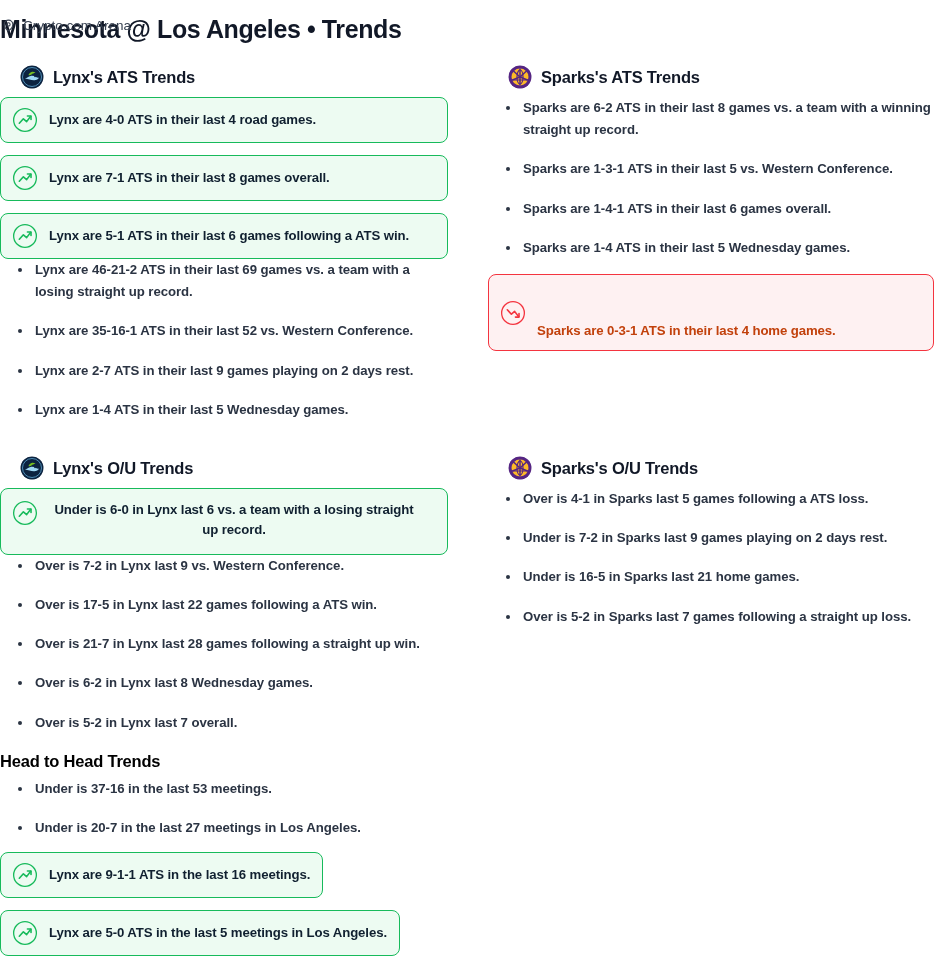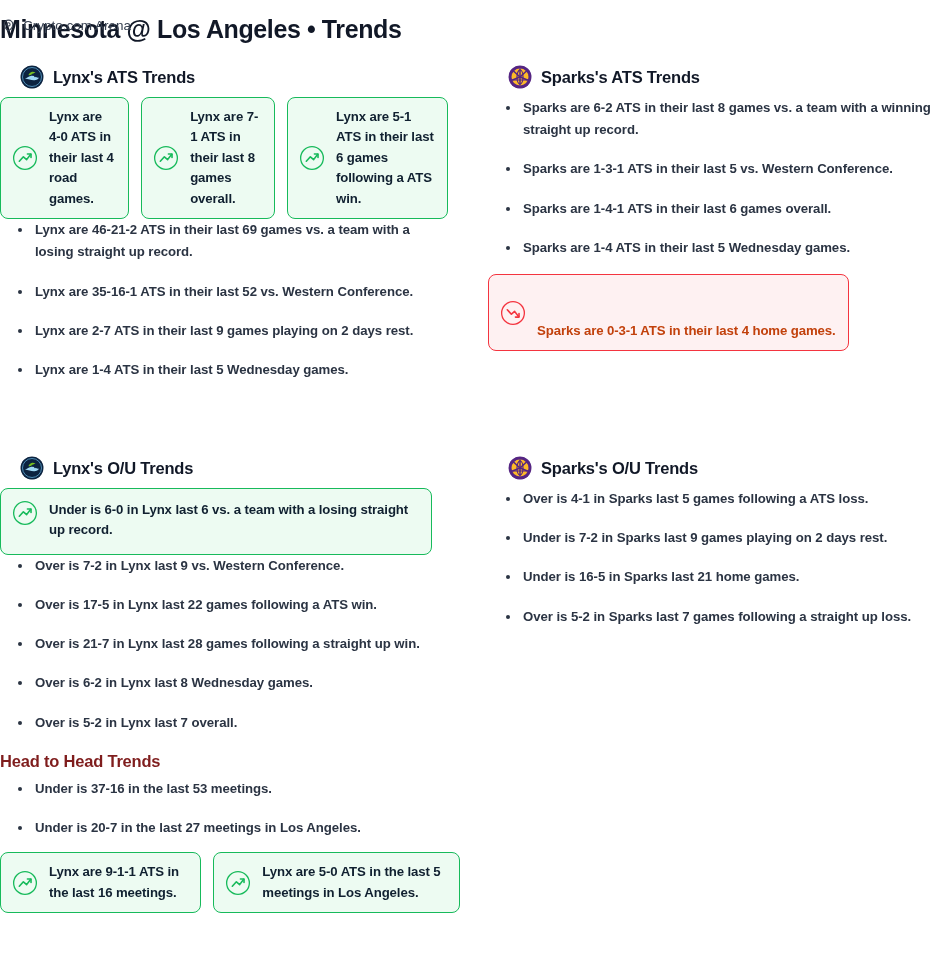--- a/index.html
+++ b/index.html
@@ -37,21 +37,21 @@
     margin: 0 0 9px 0; height: 22px; padding-left: 20px;
   }
   .section-title {
     font-size: 16.5px; font-weight: 700; color: #111827; letter-spacing: -0.2px;
   }
 
   
   .logo { width: 24px; height: 24px; flex: 0 0 24px; display:block; border-radius: 50%; }
 
   
-  .cards { display: flex; flex-direction: row; gap: 12px; }
+  .cards { display: flex; flex-direction: column; gap: 12px; }
   .card {
     display: flex; align-items: center; gap: 11px;
     border-radius: 8px; padding: 9px 12px 9px 11px;
     min-height: 42px;
   }
   .card.good { background: #edfbf2; border: 1px solid #17ba5b; }
   .card.bad  { background: #fef1f2; border: 1px solid #f4343f; }
   .card-text {
     font-size: 13.2px; font-weight: 700; line-height: 1.55;
     letter-spacing: -0.1px;
@@ -81,21 +81,21 @@
     content: "";
     position: absolute; left: 18px; top: 9px;
     width: 4px; height: 4px; border-radius: 50%;
     background: #2b3443;
   }
   .list-gap-top { margin-top: 13px; }
 
   
   .h2h { position: absolute; left: 0; top: 752px; width: 460px; }
   .h2h-title {
-    font-size: 16.5px; font-weight: 700; color: #7f1d1d;
+    font-size: 16.5px; font-weight: 700; color: #000000;
     letter-spacing: -0.2px; margin: 0 0 7px 0;
   }
   .h2h .cards { margin-top: 13px; }
 </style>
 </head>
 <body>
 
 <div class="page">
 
   <h1 class="page-title">Minnesota @ Los Angeles • Trends</h1>
@@ -201,21 +201,21 @@
       <span class="section-title">Lynx's O/U Trends</span>
     </div>
 
     <div class="cards">
       <div class="card good" style="align-items:flex-start;padding-top:11px;padding-bottom:13px;">
         <svg class="trend-ic" viewBox="0 0 32 32">
           <circle cx="16" cy="16" r="14" fill="none" stroke="#17ba5b" stroke-width="1.6"></circle>
           <polyline points="9,20 14,14.5 18,18 23,11.5" fill="none" stroke="#17ba5b" stroke-width="2" stroke-linecap="round" stroke-linejoin="round"></polyline>
           <polyline points="19,11 23.4,11 23.4,15.4" fill="none" stroke="#17ba5b" stroke-width="2" stroke-linecap="round" stroke-linejoin="round"></polyline>
         </svg>
-        <span class="card-text" style="max-width:370px;">Under is 6-0 in Lynx last 6 vs. a team with a losing straight up record.</span>
+        <span class="card-text" style="max-width:370px;text-align:center;">Under is 6-0 in Lynx last 6 vs. a team with a losing straight up record.</span>
       </div>
     </div>
 
     <ul class="trend-list list-gap-top">
       <li>Over is 7-2 in Lynx last 9 vs. Western Conference.</li>
       <li>Over is 17-5 in Lynx last 22 games following a ATS win.</li>
       <li>Over is 21-7 in Lynx last 28 games following a straight up win.</li>
       <li>Over is 6-2 in Lynx last 8 Wednesday games.</li>
       <li>Over is 5-2 in Lynx last 7 overall.</li>
     </ul>

